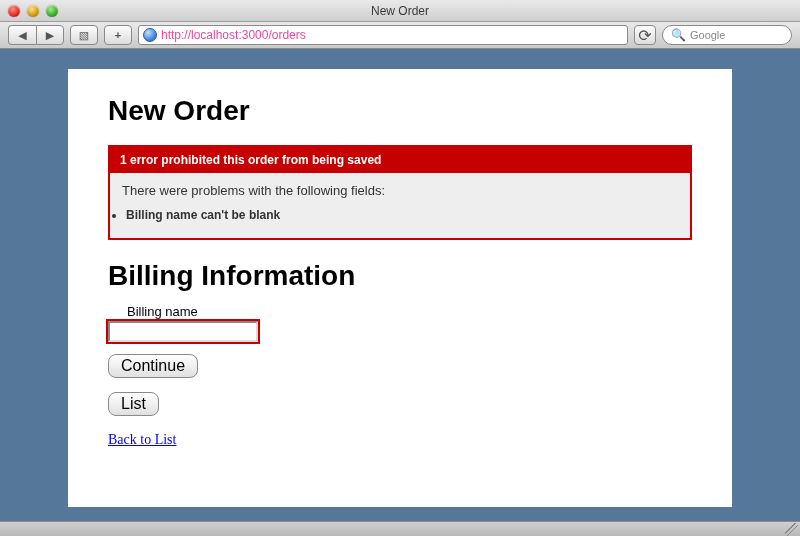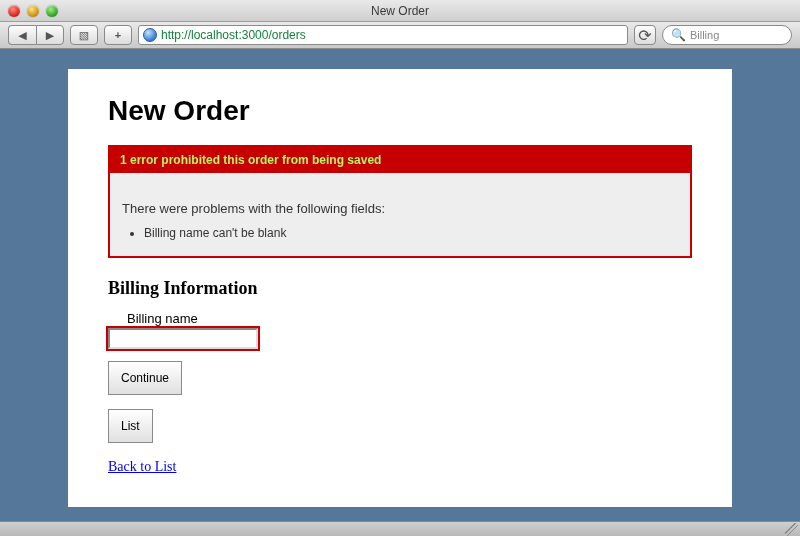--- a/index.html
+++ b/index.html
@@ -64,21 +64,21 @@
     flex: 1;
     height: 20px;
     background: #fff;
     border: 1px solid #8a8a8a;
     border-radius: 3px;
     display: flex;
     align-items: center;
     padding: 0 4px;
     gap: 4px;
     font-size: 12px;
-    color: #15803d;
+    color: #ec4899;
     overflow: hidden;
   }
   .addr .globe {
     width: 14px; height: 14px; border-radius: 50%;
     background: radial-gradient(circle at 35% 30%, #bfe3ff, #3a7bd5 70%);
     border: 1px solid #2a5aa0;
     flex: 0 0 auto;
   }
   .reload-btn {
     width: 22px; height: 20px;
@@ -118,58 +118,57 @@
     font-size: 28px;
     font-weight: 900;
   }
   .errbox {
     border: 2px solid #c60000;
     background: #eeeeee;
     margin-bottom: 20px;
   }
   .errbox .errhead {
     background: #c60000;
-    color: #bef264;
+    color: #ffffff;
     font-weight: bold;
     font-size: 12px;
     padding: 6px 10px;
   }
   .errbox .errbody {
-    padding: 28px 12px 14px 12px;
+    padding: 10px 12px 14px 12px;
     font-size: 13px;
     color: #333;
   }
-  .errbox ul { margin: 8px 0 0 22px; padding: 0; }
+  .errbox ul { margin: 8px 0 0 4px; padding: 0; font-weight: bold; }
   .errbox li { font-size: 12px; padding: 2px 0;}
   .page h2 {
     margin: 6px 0 12px 0;
-    font-size: 18px;
+    font-size: 28px;
     font-weight: 900;
-    font-family: Liberation Serif, serif;
   }
   .fld-lbl { font-size: 13px; display: block; margin-bottom: 2px; }
   .fld-lbl.err { color: #000; margin-left: 19px; }
   .text-input {
     width: 150px;
     font-size: 13px;
     padding: 1px 2px;
     border: 2px inset #dcdcdc;
     outline: 2px solid #c60000;
     outline-offset: 0;
   }
   .aqua-btn {
     display: inline-block;
     margin: 12px 0 2px 0;
-    padding: 9px 12px;
-    font-size: 12px;
+    padding: 2px 12px;
+    font-size: 16px;
     font-family: "Lucida Grande","Helvetica Neue",sans-serif;
     color: #000;
     background: linear-gradient(#ffffff,#e0e0e0);
     border: 1px solid #8a8a8a;
-    border-radius: 0;
+    border-radius: 8px;
     cursor: default;
   }
   .link {
     display: inline-block;
     margin-top: 14px;
     color: #0000ee;
     text-decoration: underline;
     font-size: 14px;
     font-family: Liberation Serif, serif;
   }
@@ -216,21 +215,21 @@
   </div>
   <div class="addr">
     <span class="globe"></span>
     <span>http://localhost:3000/orders</span>
   </div>
   <div class="reload-btn">
     <span>⟳</span>
   </div>
   <div class="srch">
     <span class="mag">🔍</span>
-    <span>Billing</span>
+    <span>Google</span>
   </div>
 </div>
 
 <div class="viewport">
   <div class="page">
     <h1>New Order</h1>
 
     <div class="errbox">
       <div class="errhead">1 error prohibited this order from being saved</div>
       <div class="errbody">

